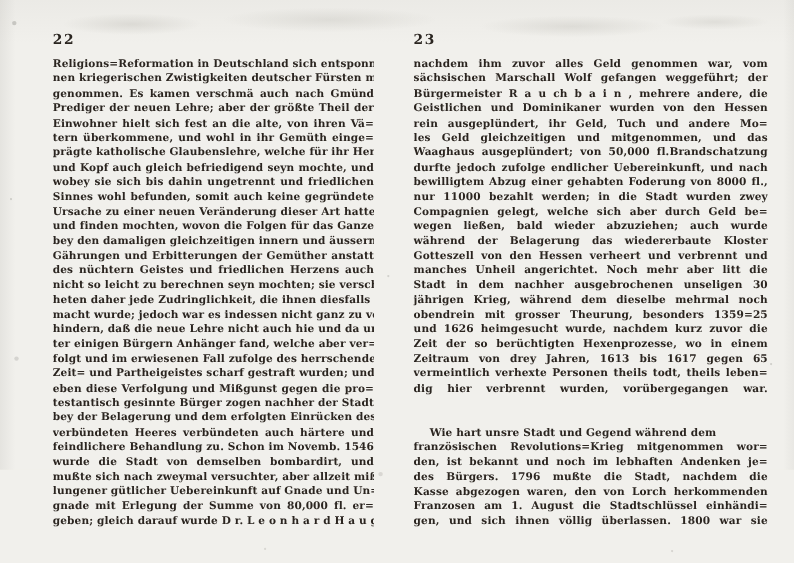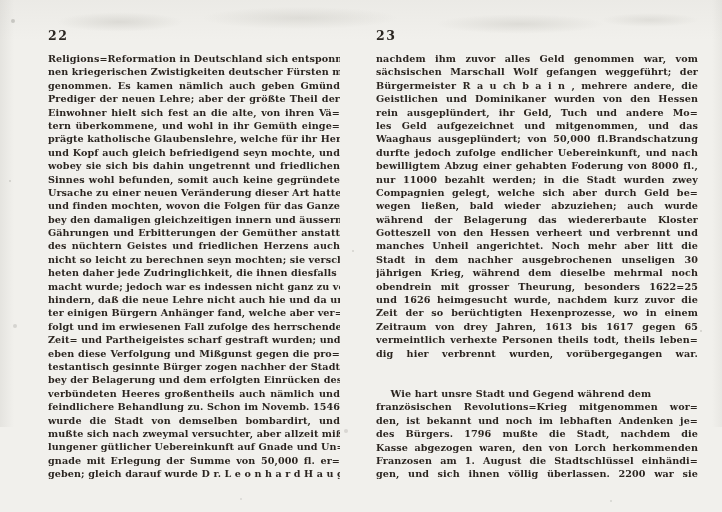--- a/index.html
+++ b/index.html
@@ -67,21 +67,21 @@
 <body>
 
 <div class="scan">
   <div class="specks"></div>
 
   <div class="page page-left">
     <div class="page-number pn-left">22</div>
     <div class="text-block">
         <div class="text-line">Religions=Reformation in Deutschland sich entsponne=</div>
         <div class="text-line">nen kriegerischen Zwistigkeiten deutscher Fürsten mit=</div>
-        <div class="text-line">genommen. Es kamen nämlich auch geben Gmünd</div>
+        <div class="text-line">genommen. Es kamen verschmä auch nach Gmünd</div>
         <div class="text-line">Prediger der neuen Lehre; aber der größte Theil der</div>
         <div class="text-line">Einwohner hielt sich fest an die alte, von ihren Vä=</div>
         <div class="text-line">tern überkommene, und wohl in ihr Gemüth einge=</div>
         <div class="text-line">prägte katholische Glaubenslehre, welche für ihr Herz</div>
         <div class="text-line">und Kopf auch gleich befriedigend seyn mochte, und</div>
         <div class="text-line">wobey sie sich bis dahin ungetrennt und friedlichen</div>
         <div class="text-line">Sinnes wohl befunden, somit auch keine gegründete</div>
         <div class="text-line">Ursache zu einer neuen Veränderung dieser Art hatten</div>
         <div class="text-line">und finden mochten, wovon die Folgen für das Ganze</div>
         <div class="text-line">bey den damaligen gleichzeitigen innern und äussern</div>
@@ -90,58 +90,58 @@
         <div class="text-line">nicht so leicht zu berechnen seyn mochten; sie verschmä=</div>
         <div class="text-line">heten daher jede Zudringlichkeit, die ihnen diesfalls ge=</div>
         <div class="text-line">macht wurde; jedoch war es indessen nicht ganz zu ver=</div>
         <div class="text-line">hindern, daß die neue Lehre nicht auch hie und da un=</div>
         <div class="text-line">ter einigen Bürgern Anhänger fand, welche aber ver=</div>
         <div class="text-line">folgt und im erwiesenen Fall zufolge des herrschenden</div>
         <div class="text-line">Zeit= und Partheigeistes scharf gestraft wurden; und</div>
         <div class="text-line">eben diese Verfolgung und Mißgunst gegen die pro=</div>
         <div class="text-line">testantisch gesinnte Bürger zogen nachher der Stadt</div>
         <div class="text-line">bey der Belagerung und dem erfolgten Einrücken des</div>
-        <div class="text-line">verbündeten Heeres großentheils auch nämlich und</div>
+        <div class="text-line">verbündeten Heeres verbündeten auch härtere und</div>
         <div class="text-line">feindlichere Behandlung zu. Schon im Novemb. 1546</div>
         <div class="text-line">wurde die Stadt von demselben bombardirt, und</div>
         <div class="text-line">mußte sich nach zweymal versuchter, aber allzeit miß=</div>
         <div class="text-line">lungener gütlicher Uebereinkunft auf Gnade und Un=</div>
-        <div class="text-line">gnade mit Erlegung der Summe von 50,000 fl. er=</div>
+        <div class="text-line">gnade mit Erlegung der Summe von 80,000 fl. er=</div>
         <div class="text-line">geben; gleich darauf wurde D r. L e o n h a r d  H a u g ,</div>
       </div>
   </div>
 
   <div class="page page-right">
     <div class="page-number pn-right">23</div>
     <div class="text-block">
         <div class="text-line">nachdem ihm zuvor alles Geld genommen war, vom</div>
         <div class="text-line">sächsischen Marschall Wolf gefangen weggeführt; der</div>
         <div class="text-line">Bürgermeister R a u ch b a i n , mehrere andere, die</div>
         <div class="text-line">Geistlichen und Dominikaner wurden von den Hessen</div>
         <div class="text-line">rein ausgeplündert, ihr Geld, Tuch und andere Mo=</div>
-        <div class="text-line">les Geld aufgezeichnet und mitgenommen, und das</div>
+        <div class="text-line">les Geld gleichzeitigen und mitgenommen, und das</div>
         <div class="text-line">Waaghaus ausgeplündert; von 50,000 fl.Brandschatzung</div>
         <div class="text-line">durfte jedoch zufolge endlicher Uebereinkunft, und nach</div>
         <div class="text-line">bewilligtem Abzug einer gehabten Foderung von 8000 fl.,</div>
         <div class="text-line">nur 11000 bezahlt werden; in die Stadt wurden zwey</div>
         <div class="text-line">Compagnien gelegt, welche sich aber durch Geld be=</div>
         <div class="text-line">wegen ließen, bald wieder abzuziehen; auch wurde</div>
         <div class="text-line">während der Belagerung das wiedererbaute Kloster</div>
         <div class="text-line">Gotteszell von den Hessen verheert und verbrennt und</div>
         <div class="text-line">manches Unheil angerichtet. Noch mehr aber litt die</div>
         <div class="text-line">Stadt in dem nachher ausgebrochenen unseligen 30</div>
         <div class="text-line">jährigen Krieg, während dem dieselbe mehrmal noch</div>
-        <div class="text-line">obendrein mit grosser Theurung, besonders 1622=25</div>
+        <div class="text-line">obendrein mit grosser Theurung, besonders 1359=25</div>
         <div class="text-line">und 1626 heimgesucht wurde, nachdem kurz zuvor die</div>
         <div class="text-line">Zeit der so berüchtigten Hexenprozesse, wo in einem</div>
         <div class="text-line">Zeitraum von drey Jahren, 1613 bis 1617 gegen 65</div>
         <div class="text-line">vermeintlich verhexte Personen theils todt, theils leben=</div>
         <div class="text-line">dig hier verbrennt wurden, vorübergegangen war.</div>
         <div class="text-line">  Wie hart unsre Stadt und Gegend während dem</div>
         <div class="text-line">französischen Revolutions=Krieg mitgenommen wor=</div>
         <div class="text-line">den, ist bekannt und noch im lebhaften Andenken je=</div>
         <div class="text-line">des Bürgers. 1796 mußte die Stadt, nachdem die</div>
         <div class="text-line">Kasse abgezogen waren, den von Lorch herkommenden</div>
         <div class="text-line">Franzosen am 1. August die Stadtschlüssel einhändi=</div>
-        <div class="text-line">gen, und sich ihnen völlig überlassen. 2200 war sie</div>
+        <div class="text-line">gen, und sich ihnen völlig überlassen. 1800 war sie</div>
       </div>
   </div>
 </div>
 
 </body></html>

